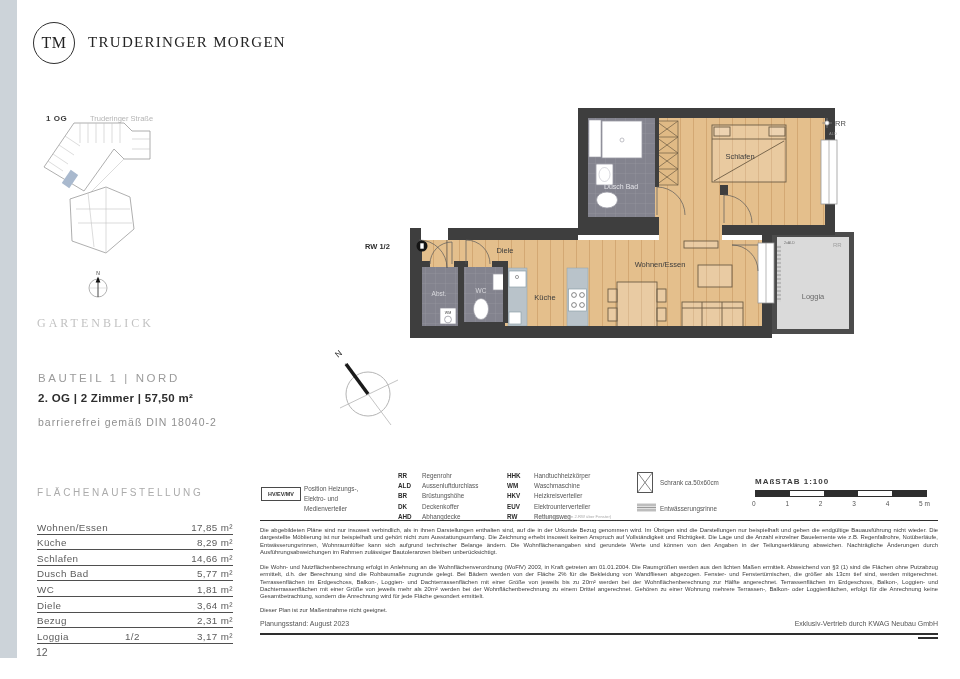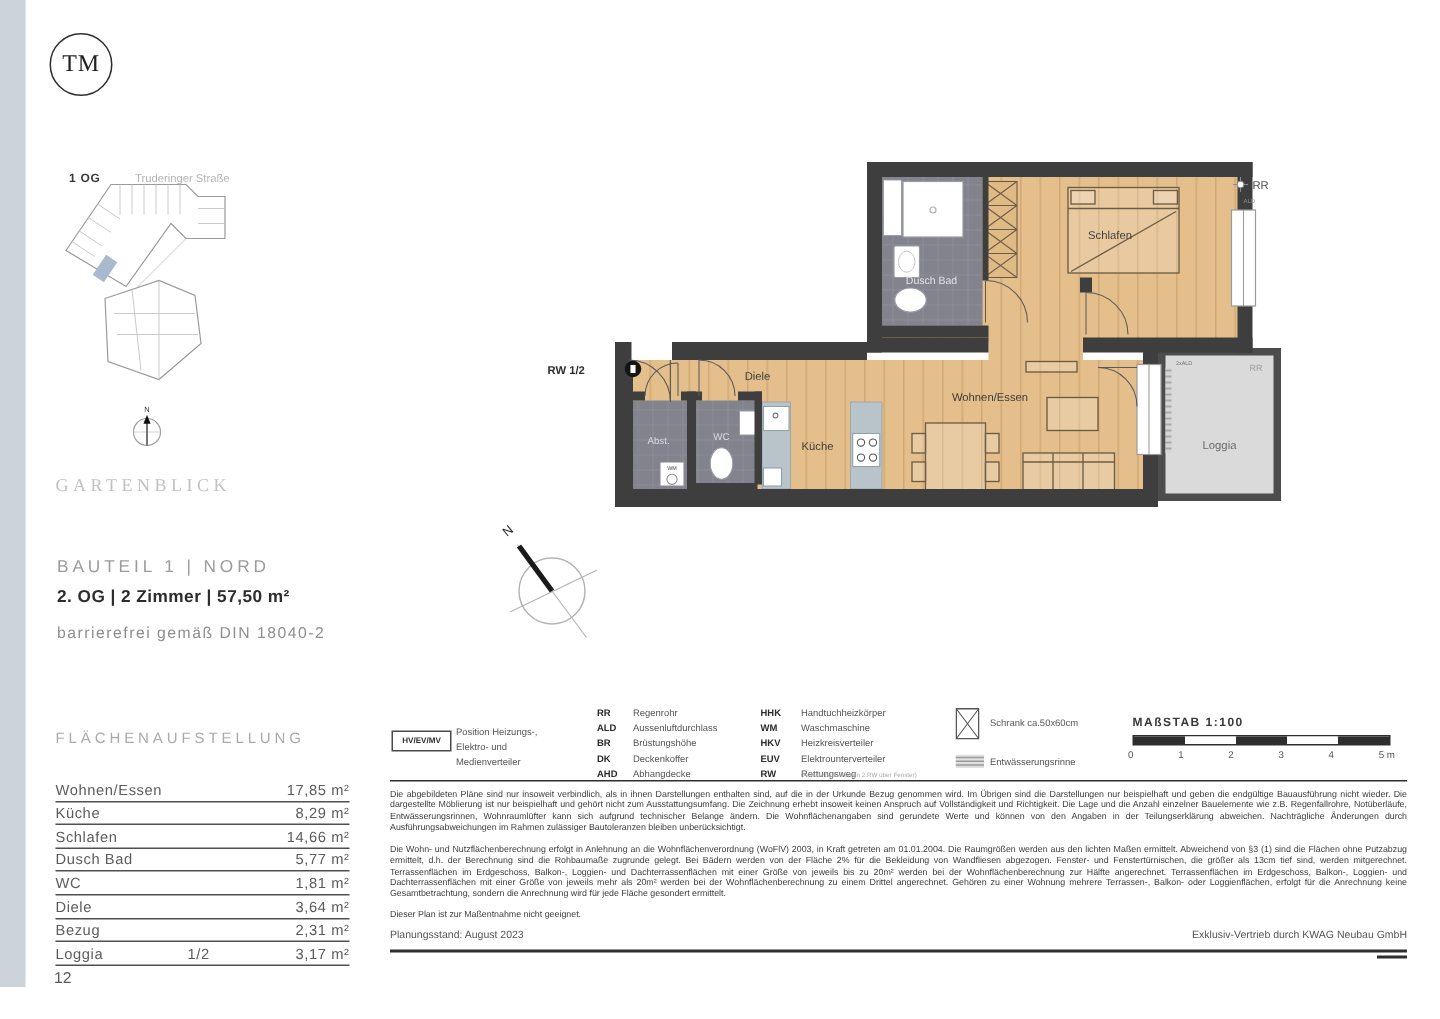--- a/index.html
+++ b/index.html
@@ -73,20 +73,21 @@
 </head>
 <body>
 
 <div class="page">
 
   <div class="abs edge-bar"></div>
 
   <div class="abs logo-circle serif">
     <span>TM</span>
   </div>
+  <div class="abs brand-name serif">TRUDERINGER MORGEN</div>
 
   <svg class="abs" style="left:30px;top:105px;" width="160" height="200" viewBox="0 0 160 200">
     <text x="16" y="16" font-size="8" font-weight="bold" letter-spacing="0.5" fill="#3a3a3a">1 OG</text>
     <text x="60" y="16" font-size="7.5" fill="#b5b5b5">Truderinger Straße</text>
 
     <g fill="#ffffff" stroke="#9a9a9a" stroke-width="0.8">
       <path d="M 14 62 L 44 18 L 94 18 L 102 26 L 120 26 L 120 54 L 94 54 L 84 44 L 54 86 Z"></path>
       <g stroke="#c4c4c4" stroke-width="0.6">
         <line x1="50" y1="18" x2="50" y2="38"></line>
           <line x1="58" y1="18" x2="58" y2="38"></line>

